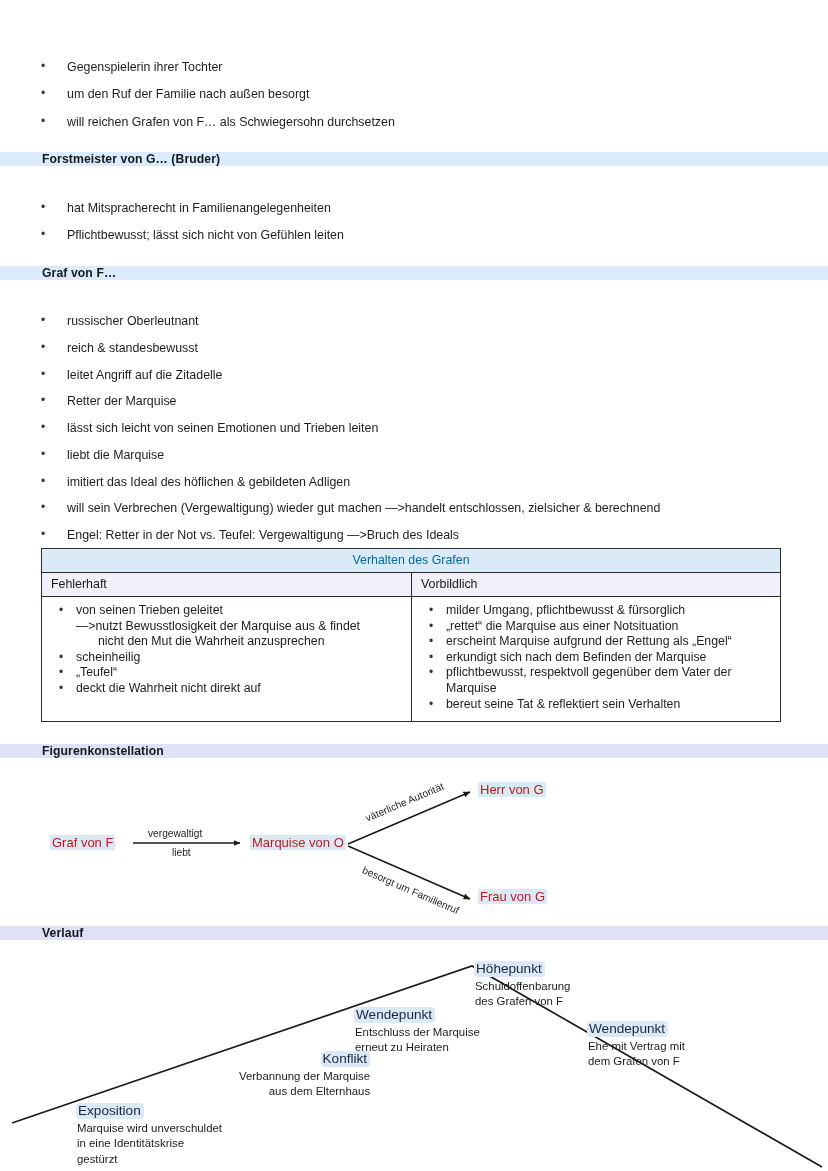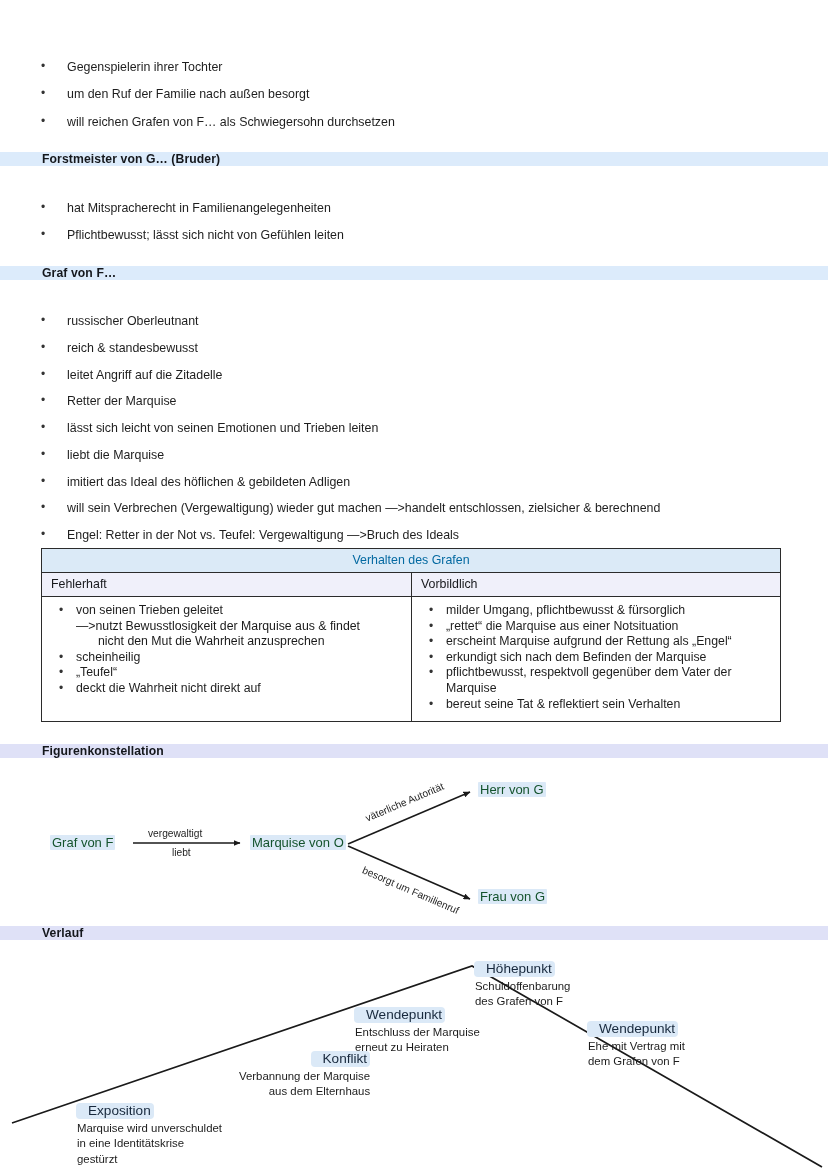--- a/index.html
+++ b/index.html
@@ -110,41 +110,41 @@
   }
   #constellation-diagram,
   #verlauf-diagram {
     position: absolute;
     left: 0;
     width: 828px;
   }
   .node-label {
     position: absolute;
     font-size: 13px;
-    color: #14532d;
+    color: #b91c1c;
     white-space: nowrap;
   }
   .edge-label {
     position: absolute;
     font-size: 10.2px;
     color: #1f1f1f;
     white-space: nowrap;
   }
 
   
   .stage {
     position: absolute;
     white-space: nowrap;
   }
   .stage-title {
     font-size: 13.6px;
     color: #17283c;
     background: #dbe9f7;
     display: inline-block;
-    padding: 0 3px 1px 12px;
+    padding: 0 3px 1px 2px;
     border-radius: 4px;
   }
   .stage-desc {
     font-size: 11.4px;
     line-height: 1.35;
     color: #1c1c1c;
     margin-top: 2px;
     padding-left: 1px;
   }
 </style>

